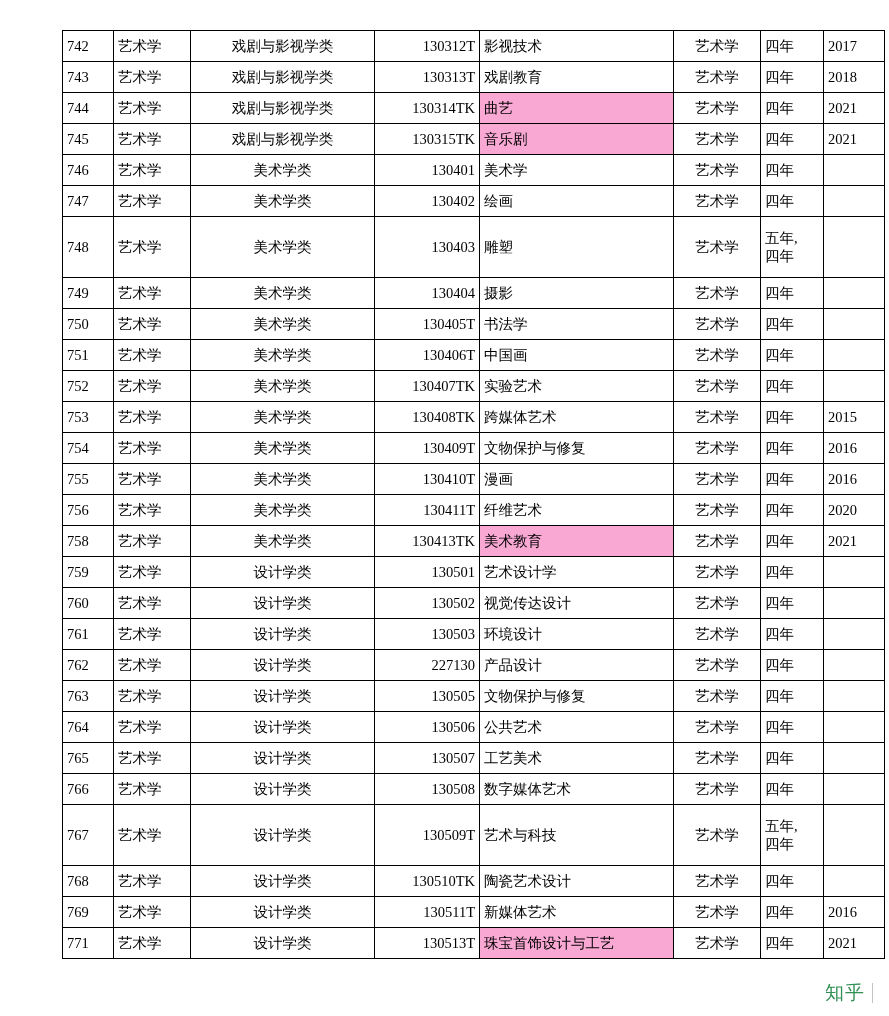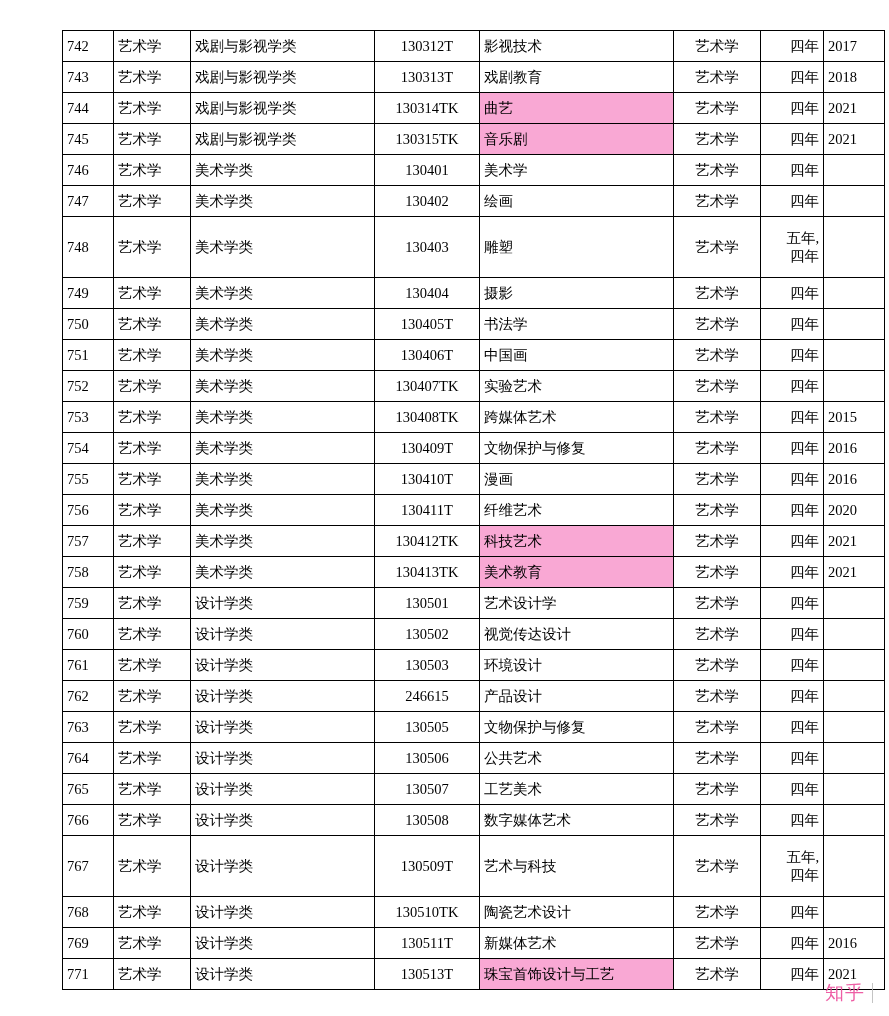--- a/index.html
+++ b/index.html
@@ -31,25 +31,25 @@
     color: #000000;
     padding: 0 4px;
     line-height: 1.25;
     height: 30px;
     vertical-align: middle;
     white-space: nowrap;
     overflow: hidden;
   }
   td.c-index      { width: 42px;  text-align: left; }
   td.c-discipline { width: 68px;  text-align: left; padding-left: 7px; }
-  td.c-category   { width: 175px; text-align: left; padding-left: 7px; }
-  td.c-code       { width: 96px;  text-align: center; padding-left: 7px; border-radius: 15px; }
+  td.c-category   { width: 175px; text-align: center; padding-left: 7px; }
+  td.c-code       { width: 96px;  text-align: right; padding-left: 7px; border-radius: 15px; }
   td.c-name       { width: 185px; text-align: left; padding-left: 7px; }
   td.c-degree     { width: 78px;  text-align: center; }
-  td.c-length     { width: 54px;  text-align: right; }
+  td.c-length     { width: 54px;  text-align: left; }
   td.c-year       { width: 52px;  text-align: left; }
 
   tr.tall td { height: 60px; }
   td.two-line {
     white-space: normal;
     line-height: 1.35;
     font-size: 14.5px;
   }
   td.hl {
     background: #f9a8d4;
@@ -60,21 +60,21 @@
     bottom: 10px;
     display: flex;
     align-items: center;
     gap: 7px;
     opacity: 0.88;
     pointer-events: none;
   }
   .wm-logo {
     font-family: Liberation Sans, sans-serif;
     font-size: 19px;
-    color: #ec4899;
+    color: #15803d;
     letter-spacing: 1px;
   }
   .wm-text {
     font-family: "Liberation Sans", sans-serif;
     font-size: 21px;
     color: #9a9a9a;
     letter-spacing: 2px;
   }
   .wm-divider {
     width: 1px;
@@ -232,30 +232,20 @@
           <td class="c-index">756</td>
           <td class="c-discipline">艺术学</td>
           <td class="c-category">美术学类</td>
           <td class="c-code">130411T</td>
           <td class="c-name">纤维艺术</td>
           <td class="c-degree">艺术学</td>
           <td class="c-length">四年</td>
           <td class="c-year">2020</td>
         </tr>
         <tr>
-          <td class="c-index">757</td>
-          <td class="c-discipline">艺术学</td>
-          <td class="c-category">美术学类</td>
-          <td class="c-code">130412TK</td>
-          <td class="c-name hl">科技艺术</td>
-          <td class="c-degree">艺术学</td>
-          <td class="c-length">四年</td>
-          <td class="c-year">2021</td>
-        </tr>
-        <tr>
           <td class="c-index">758</td>
           <td class="c-discipline">艺术学</td>
           <td class="c-category">美术学类</td>
           <td class="c-code">130413TK</td>
           <td class="c-name hl">美术教育</td>
           <td class="c-degree">艺术学</td>
           <td class="c-length">四年</td>
           <td class="c-year">2021</td>
         </tr>
         <tr>
@@ -285,21 +275,21 @@
           <td class="c-code">130503</td>
           <td class="c-name">环境设计</td>
           <td class="c-degree">艺术学</td>
           <td class="c-length">四年</td>
           <td class="c-year"></td>
         </tr>
         <tr>
           <td class="c-index">762</td>
           <td class="c-discipline">艺术学</td>
           <td class="c-category">设计学类</td>
-          <td class="c-code">246615</td>
+          <td class="c-code">227130</td>
           <td class="c-name">产品设计</td>
           <td class="c-degree">艺术学</td>
           <td class="c-length">四年</td>
           <td class="c-year"></td>
         </tr>
         <tr>
           <td class="c-index">763</td>
           <td class="c-discipline">艺术学</td>
           <td class="c-category">设计学类</td>
           <td class="c-code">130505</td>

